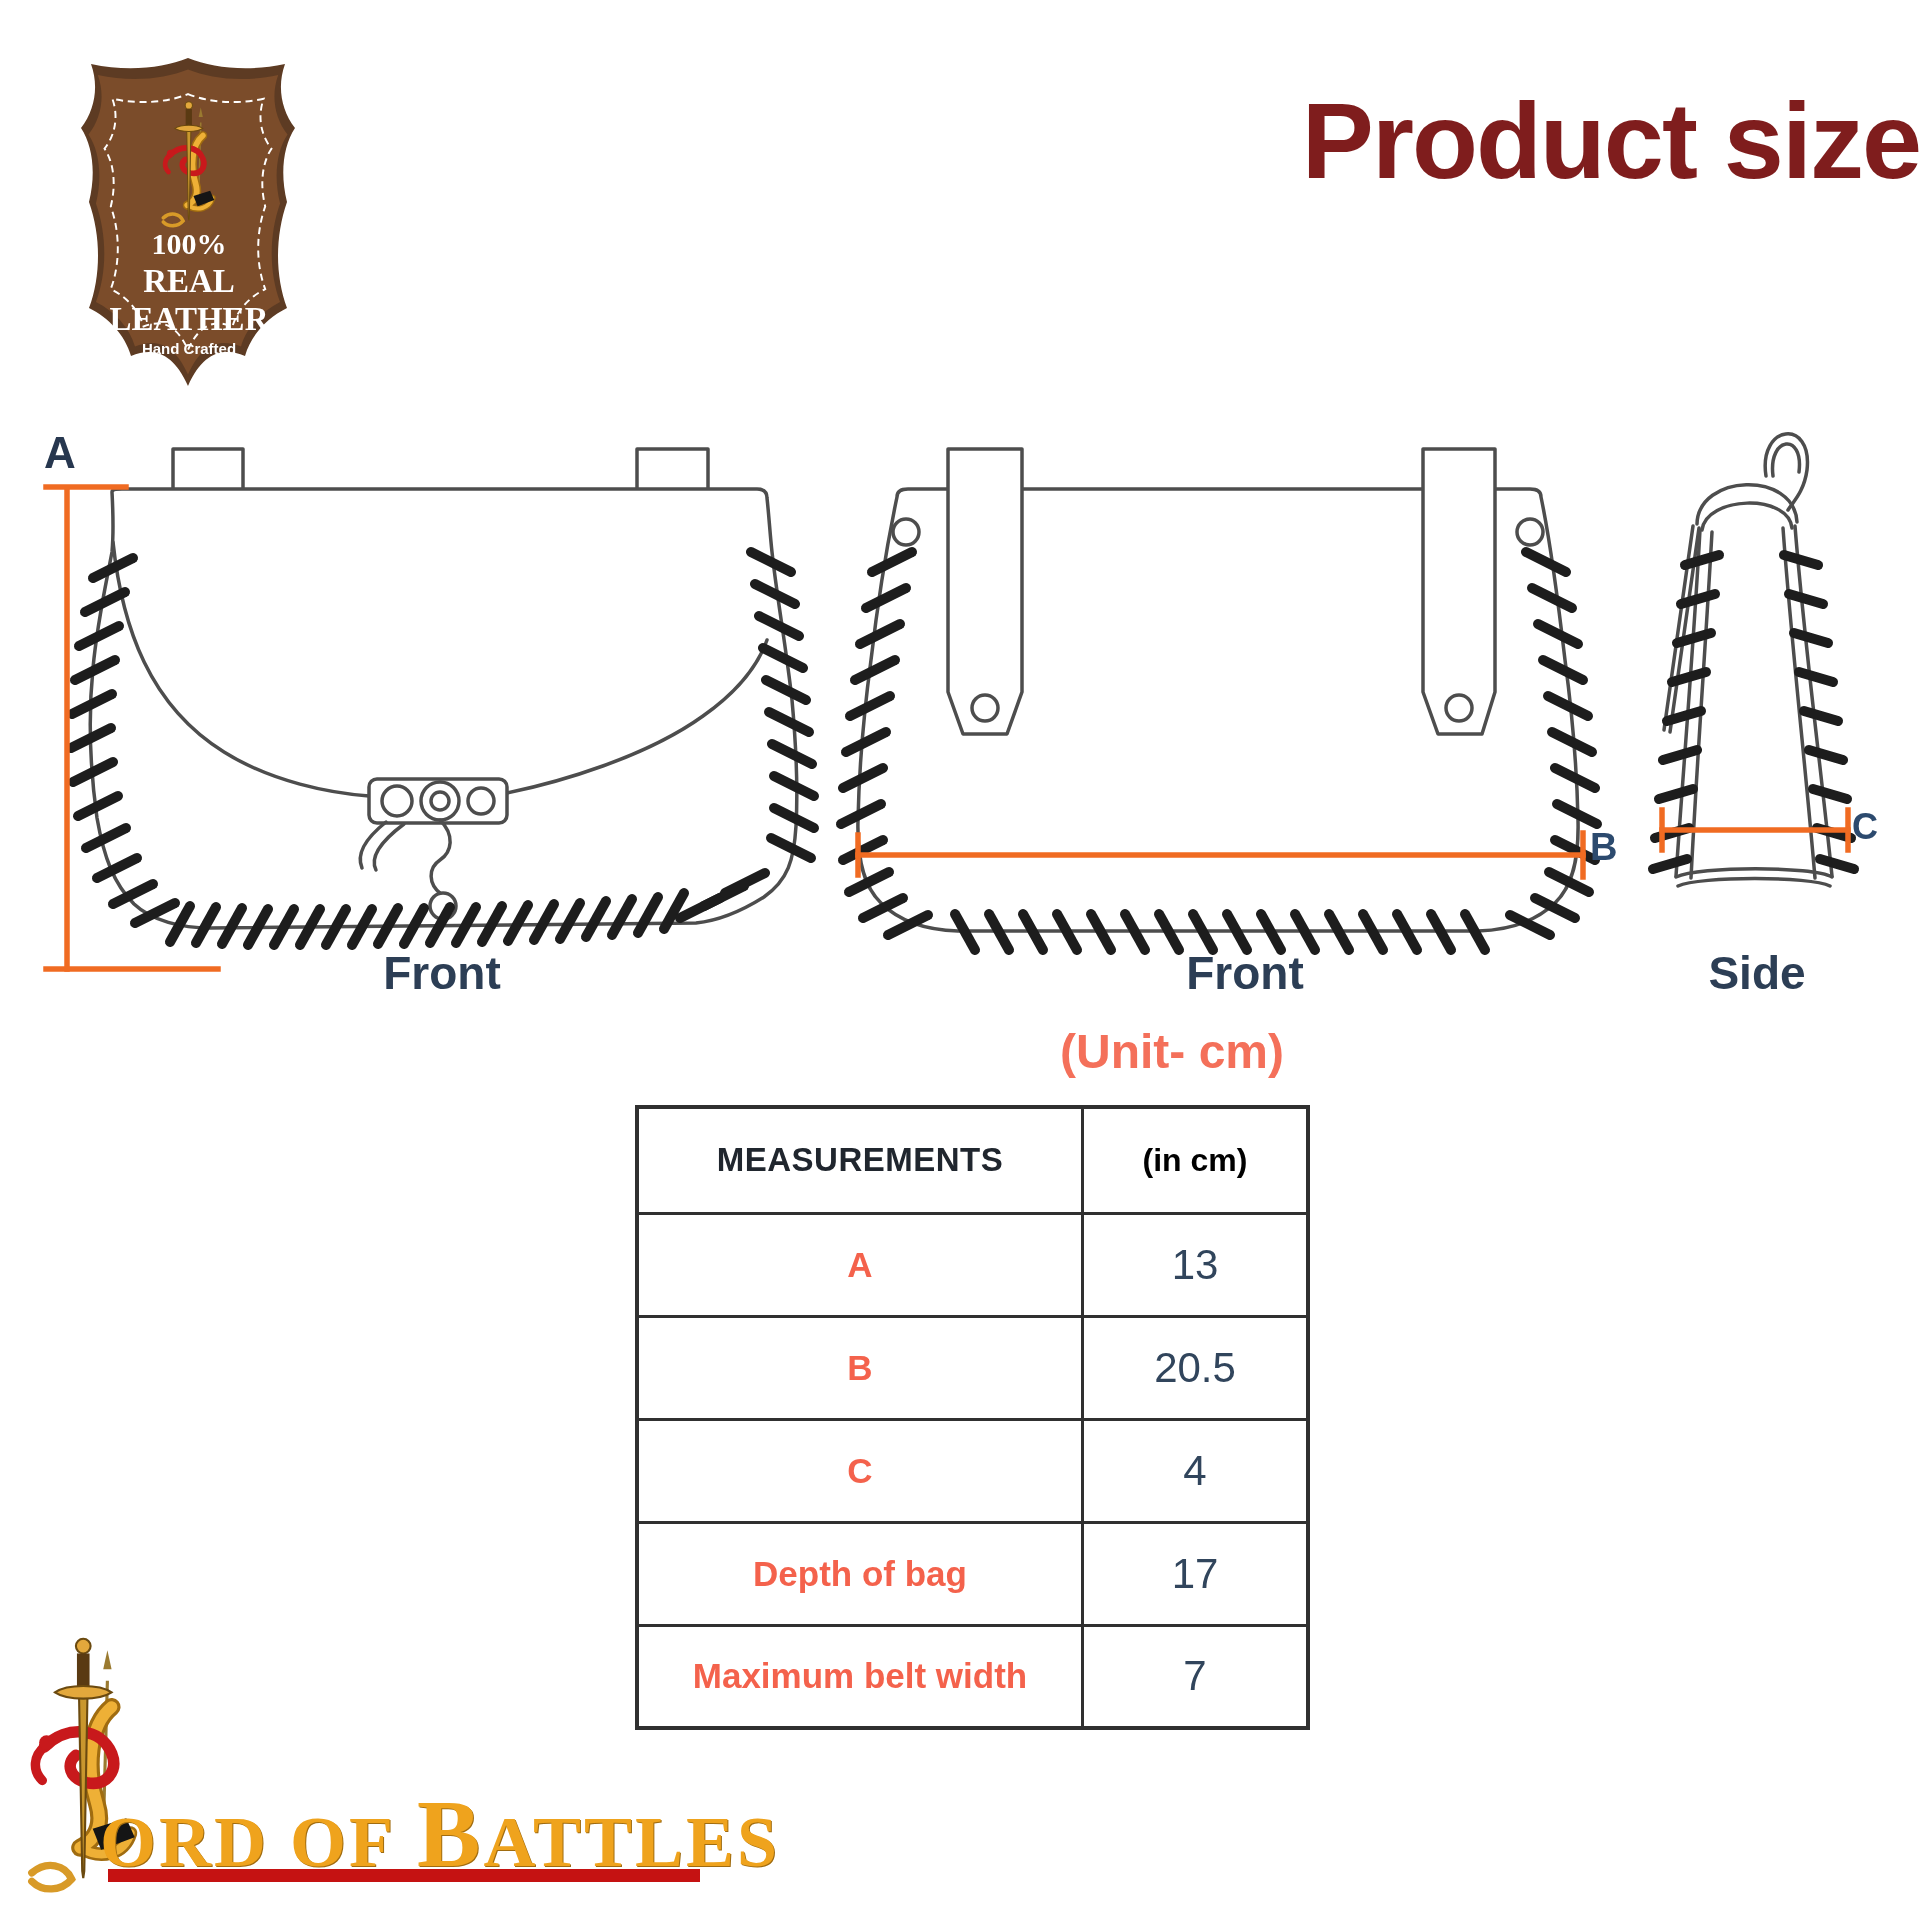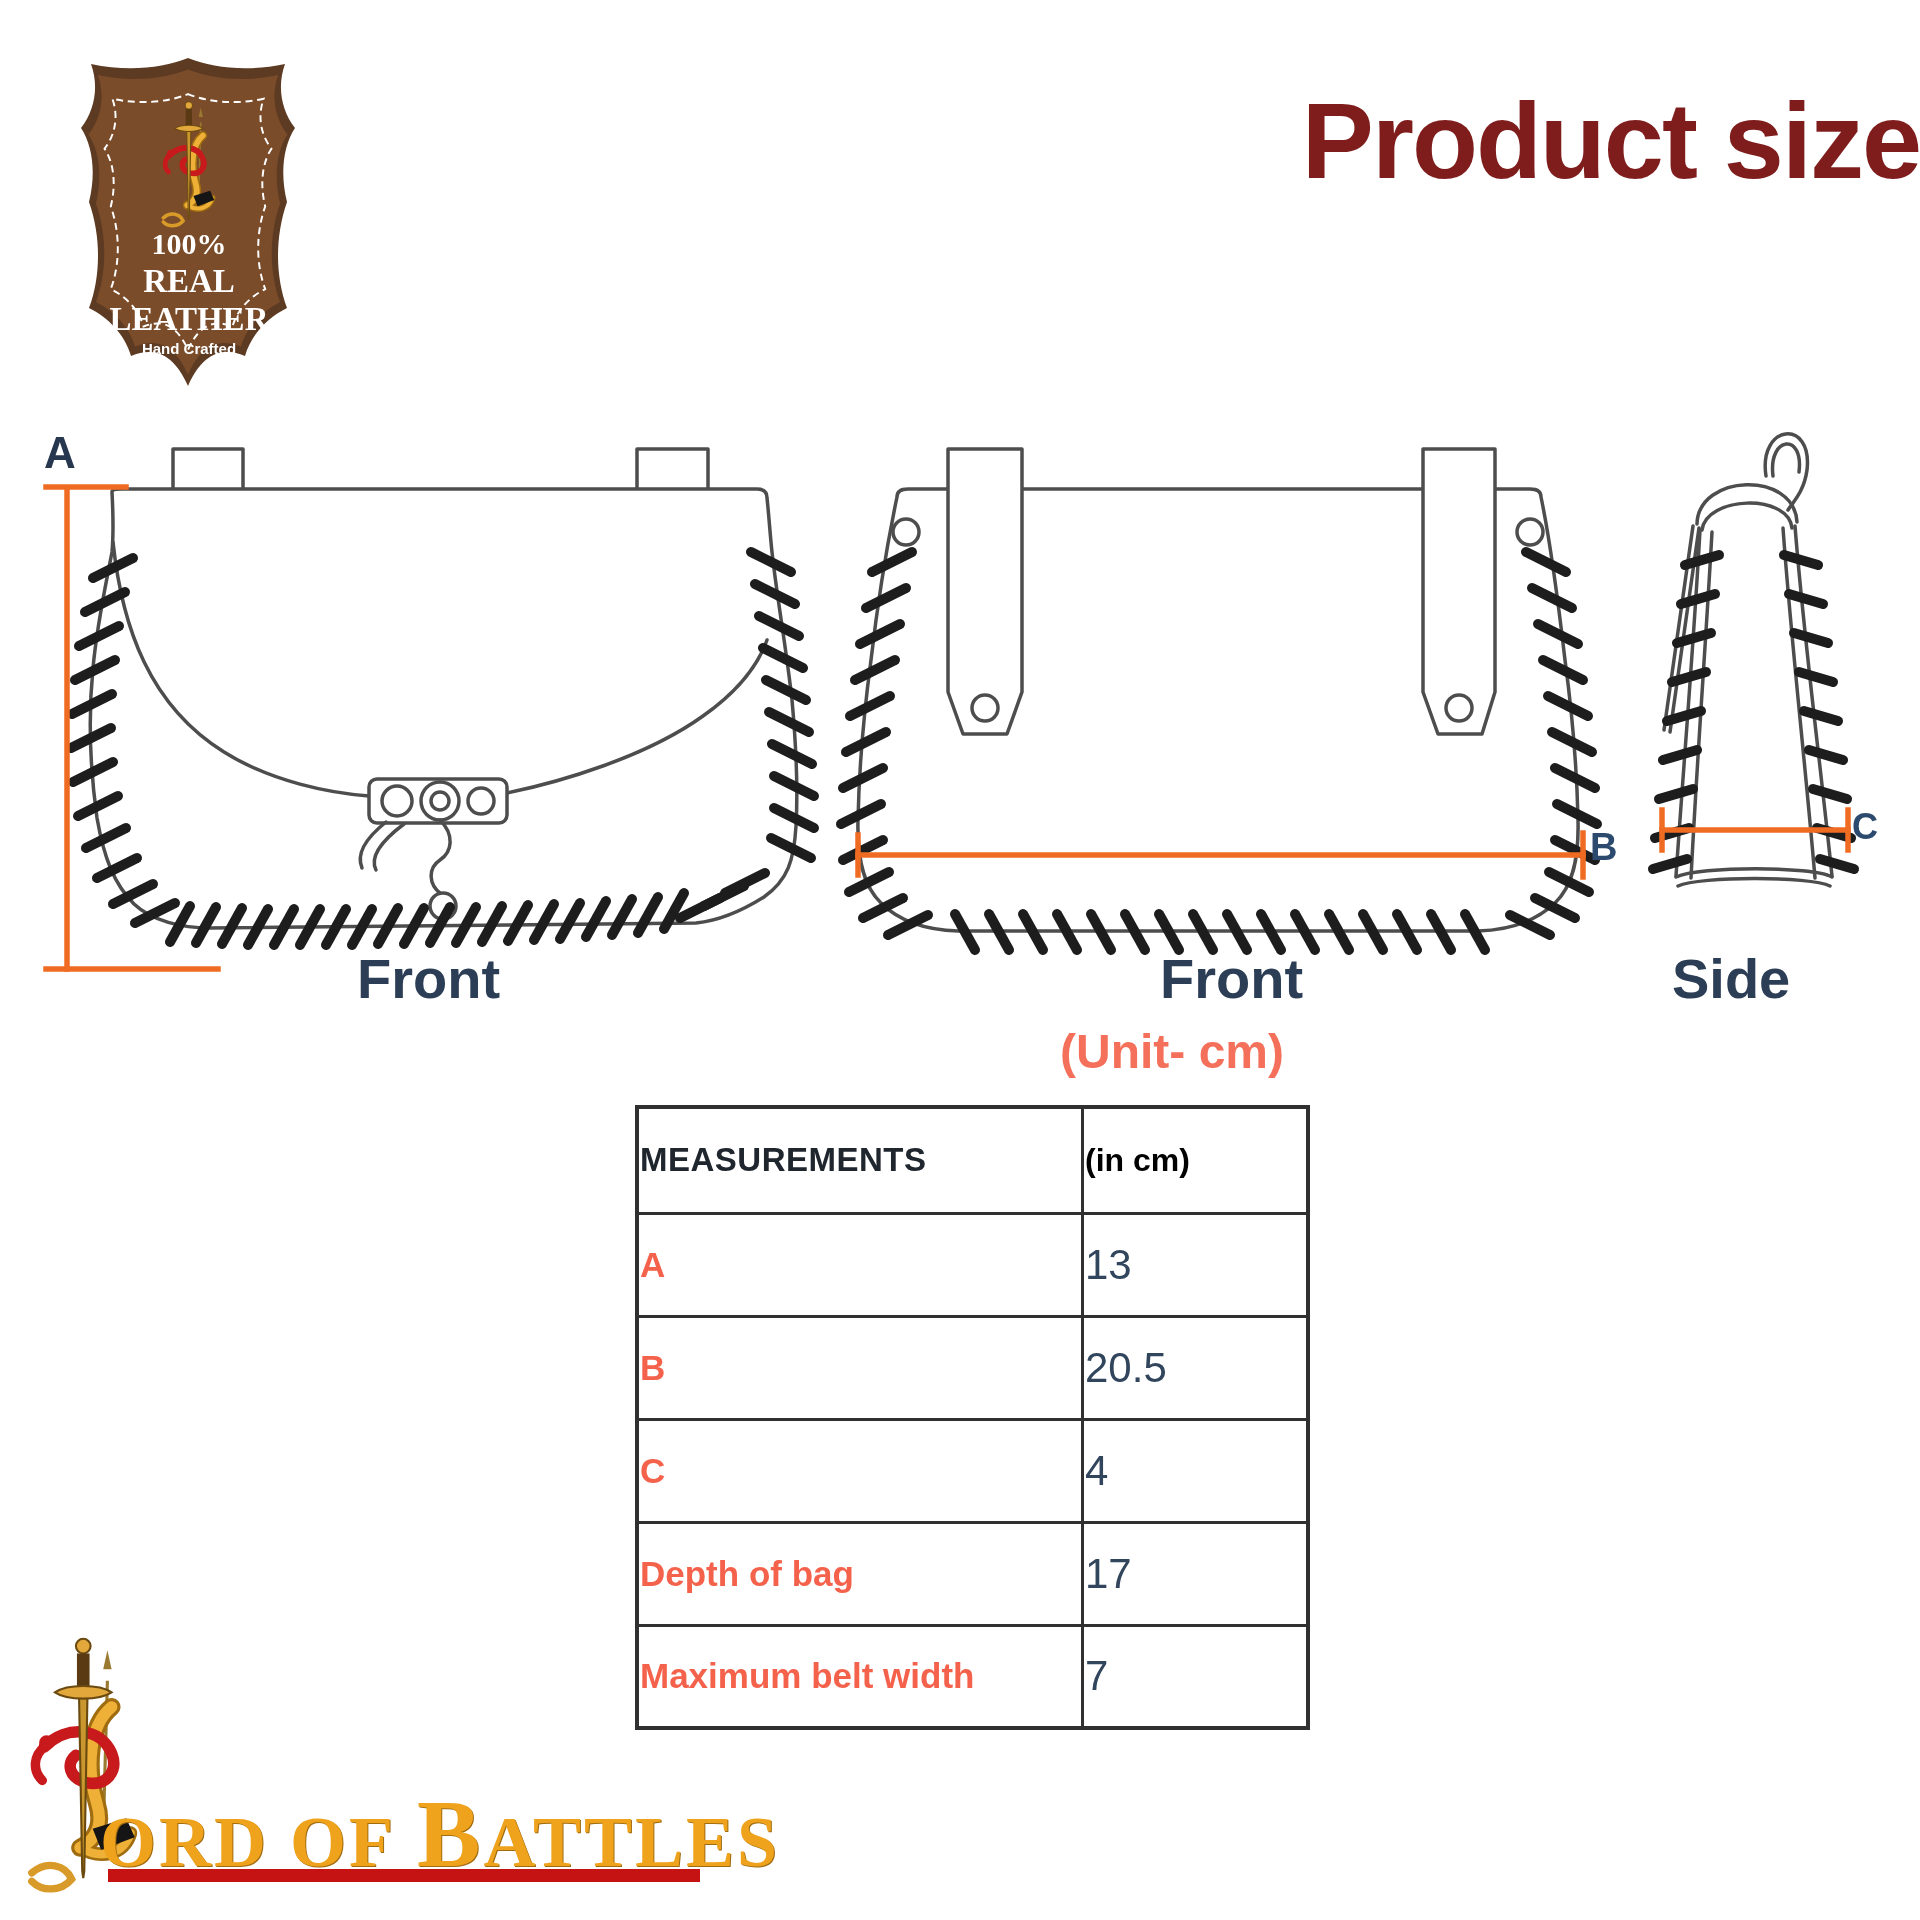--- a/index.html
+++ b/index.html
@@ -18,31 +18,31 @@
   .ln{fill:none;stroke:#4d4d4d;stroke-width:3.5;stroke-linejoin:round;stroke-linecap:round;}
   .lnf{fill:#ffffff;stroke:#4d4d4d;stroke-width:3.5;stroke-linejoin:round;}
   .dim{fill:none;stroke:#f06b22;stroke-width:5.5;stroke-linecap:square;}
   use.st{stroke:#1d1d1d;stroke-width:10;stroke-linecap:round;}
 
   .dim-letter{font-weight:bold;color:#2c4a6e;}
   #dim-a{left:44px;top:428px;font-size:44px;color:#27374f;}
   #dim-b{left:1590px;top:826px;font-size:38px;}
   #dim-c{left:1852px;top:806px;font-size:36px;}
 
-  .view-label{width:170px;top:946px;font-size:56px;font-weight:600;color:#2c3e55;}
+  .view-label{width:170px;text-align:center;top:946px;font-size:46px;font-weight:600;color:#2c3e55;}
   #label-front{left:357px;}
   #label-back{left:1160px;}
   #label-side{left:1672px;}
 
   
   #unit-note{left:1037px;top:1024px;width:270px;text-align:center;font-size:48px;font-weight:700;color:#f4705a;}
 
   
   #size-table{left:635px;top:1105px;border-collapse:collapse;}
-  #size-table td{border:3px solid #303030;text-align:left;vertical-align:middle;background:#fff;}
+  #size-table td{border:3px solid #303030;text-align:center;vertical-align:middle;background:#fff;}
   #size-table tr{height:103px;}
   #size-table tr.hdr{height:106px;}
   #size-table td.c1{width:440px;}
   #size-table td.c2{width:220px;}
   .th1{font-size:33px;font-weight:bold;color:#20262e;letter-spacing:.5px;}
   .th2{font-size:32px;font-weight:bold;color:#000000;}
   .rlabel{font-size:35px;font-weight:600;color:#f4624c;}
   .rvalue{font-size:42px;font-weight:normal;color:#31455c;}
   #size-table{border:4px solid #303030;}
 

